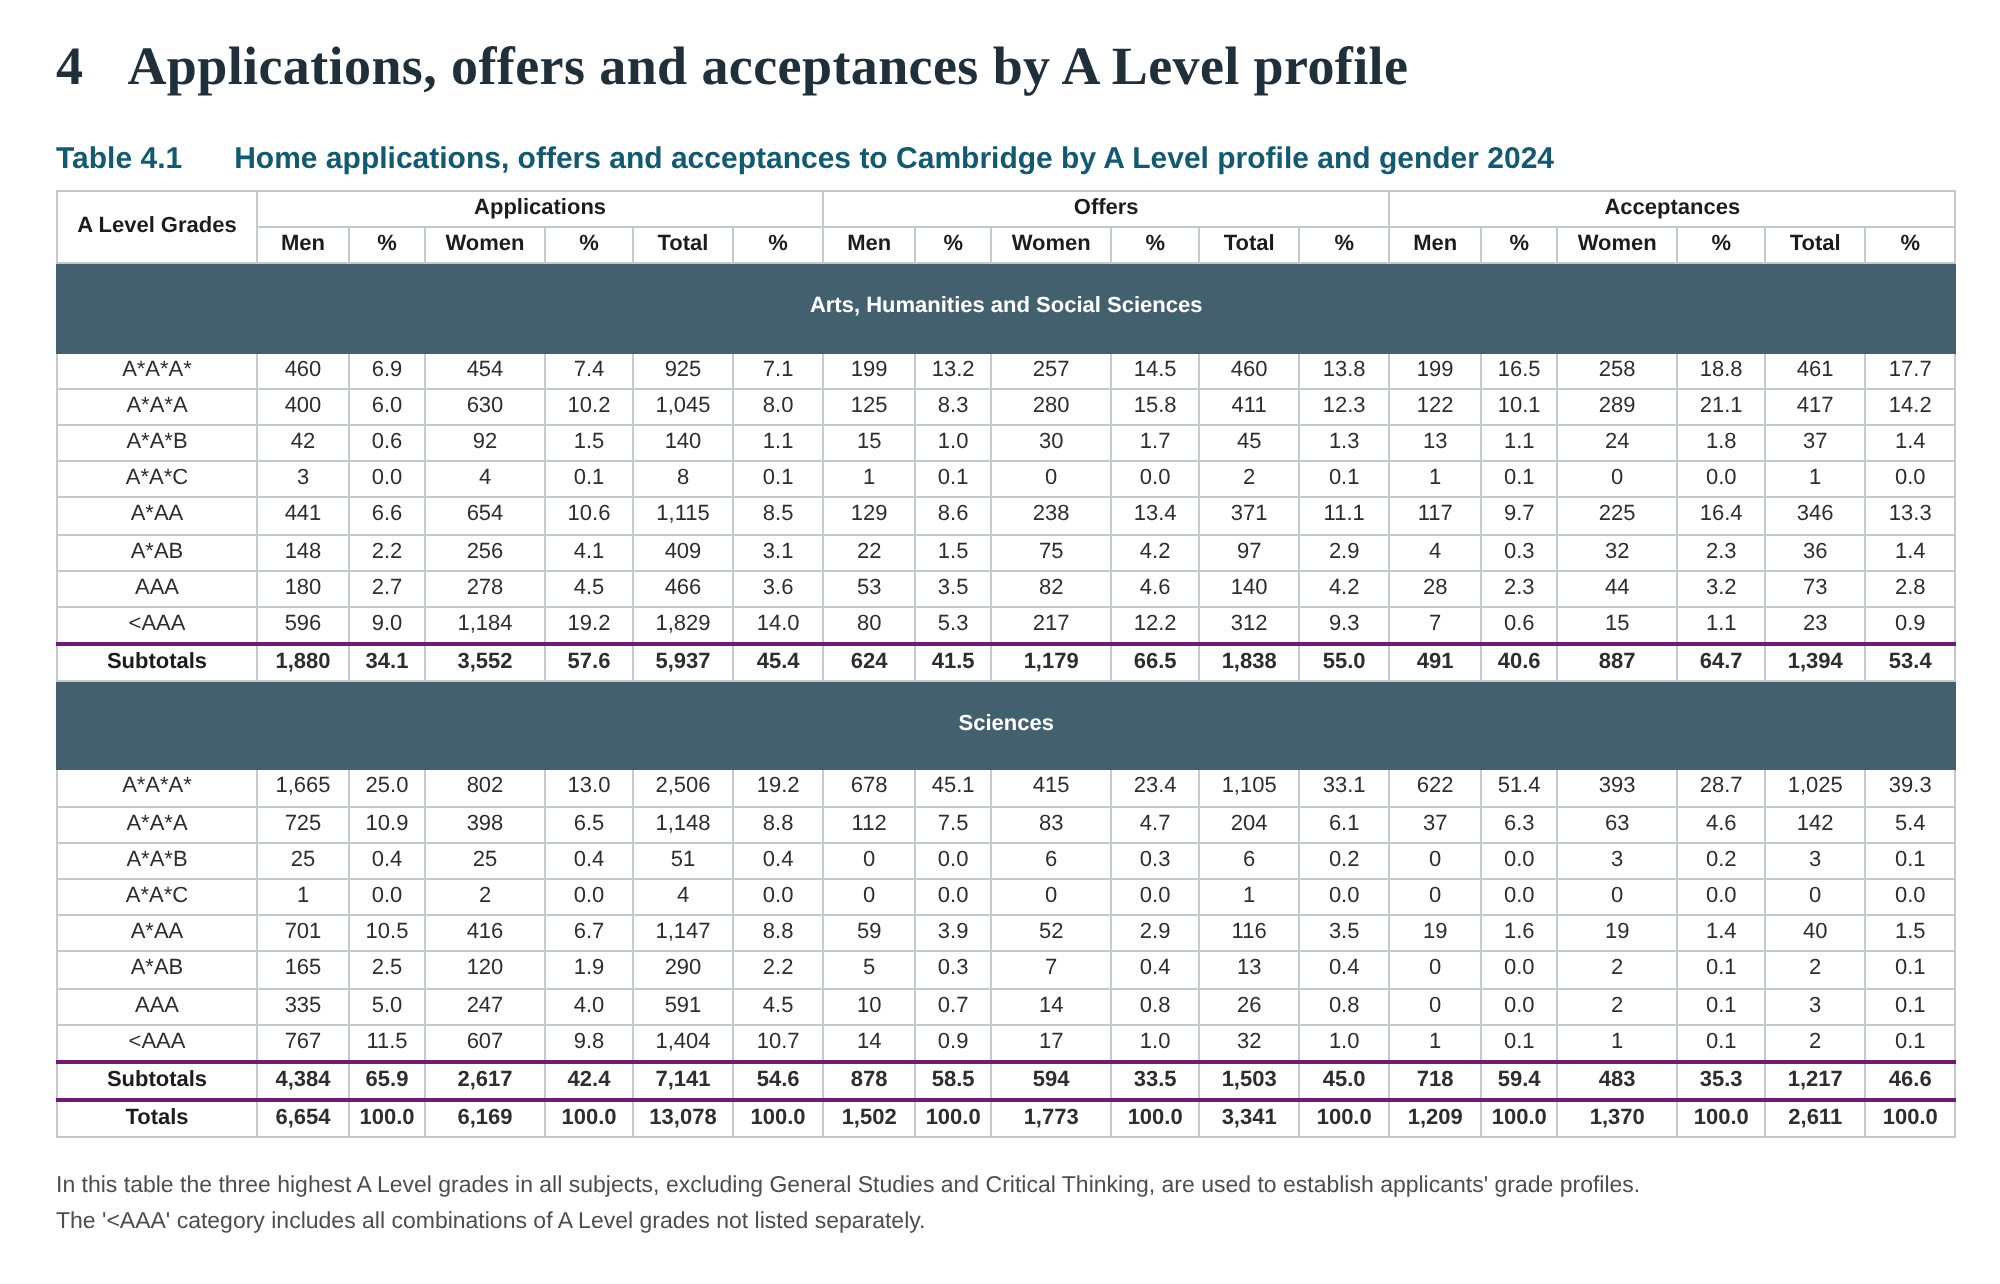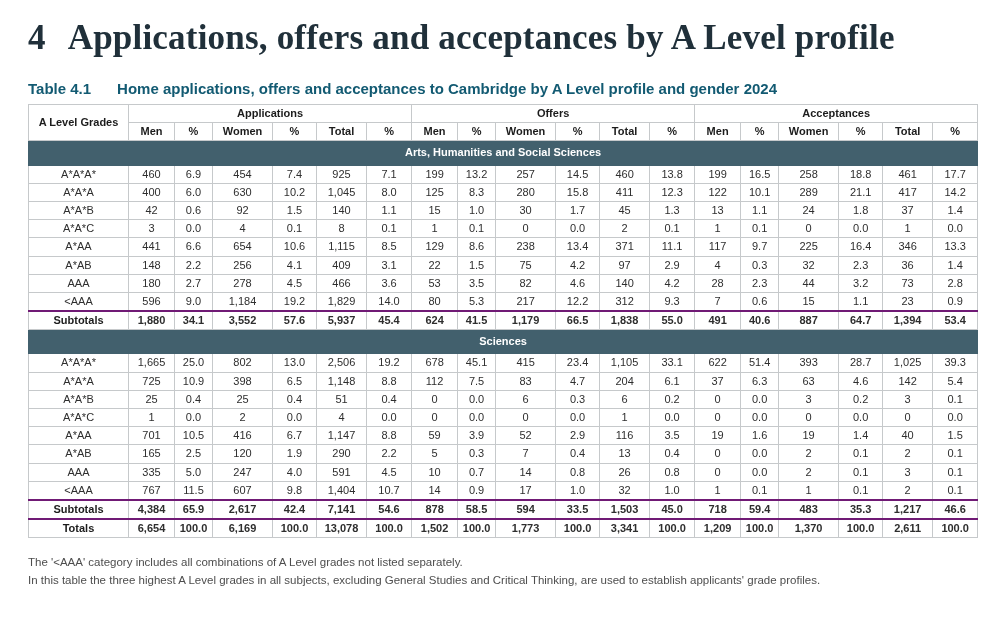--- a/index.html
+++ b/index.html
@@ -10,21 +10,21 @@
   *{box-sizing:border-box;}
   html,body{margin:0;padding:0;background:#ffffff;}
   body{
     width:1000px;height:642px;overflow:hidden;
     font-family:"Liberation Sans",sans-serif;color:#333;
   }
   .page{padding:10px 28px 0 28px;}
 
   h1.page-title{
     font-family:"Liberation Serif",serif;
-    font-weight:600;font-size:35px;color:#20303a;
+    font-weight:600;font-size:27px;color:#20303a;
     margin:8px 0 22px 0;letter-spacing:.2px;
   }
   h1.page-title .sec-num{margin-right:22px;}
 
   .table-caption{font-size:15px;font-weight:bold;color:var(--accent-teal);margin:0 0 7px 0;}
   .table-caption .tbl-label{margin-right:26px;}
 
   .subtitle{font-size:11.5px;color:#4d4d4d;margin:0 0 14px 0;}
 
   table.data{
@@ -36,21 +36,21 @@
     padding:2px 3px;height:17px;line-height:1.2;
     text-align:center;vertical-align:middle;color:#2e2e2e;
     overflow:hidden;white-space:nowrap;
   }
   table.data thead th{font-weight:bold;color:#1c1c1c;}
   th.corner{text-align:left;padding-left:8px;vertical-align:bottom;padding-bottom:4px;}
   .grp-start{border-left:1px solid #7d8d94;}
   td.col-label{text-align:left;padding-left:8px;}
   tr.band td{
     background:var(--band-bg);color:var(--band-text);
-    font-weight:bold;height:15px;padding:5px 3px;
+    font-weight:bold;height:15px;padding:15px 3px;
     border-color:var(--band-bg);
   }
   tr.summary td{font-weight:bold;border-top:2px solid #701a75;}
   tr.summary td.col-label{color:#1c1c1c;}
 
   .notes{margin-top:16px;font-size:11.5px;color:#4d4d4d;line-height:1.55;}
   .notes p{margin:0;}
 </style>
 </head>
 <body>
@@ -515,17 +515,17 @@
           <td>100.0</td>
           <td>1,370</td>
           <td>100.0</td>
           <td>2,611</td>
           <td>100.0</td>
         </tr>
       </tbody>
   </table>
 
   <div class="notes">
+    <p>In this table the three highest A Level grades in all subjects, excluding General Studies and Critical Thinking, are used to establish applicants' grade profiles.</p>
     <p>The '&lt;AAA' category includes all combinations of A Level grades not listed separately.</p>
-    <p>In this table the three highest A Level grades in all subjects, excluding General Studies and Critical Thinking, are used to establish applicants' grade profiles.</p>
   </div>
 
 </div>
 
 </body></html>

